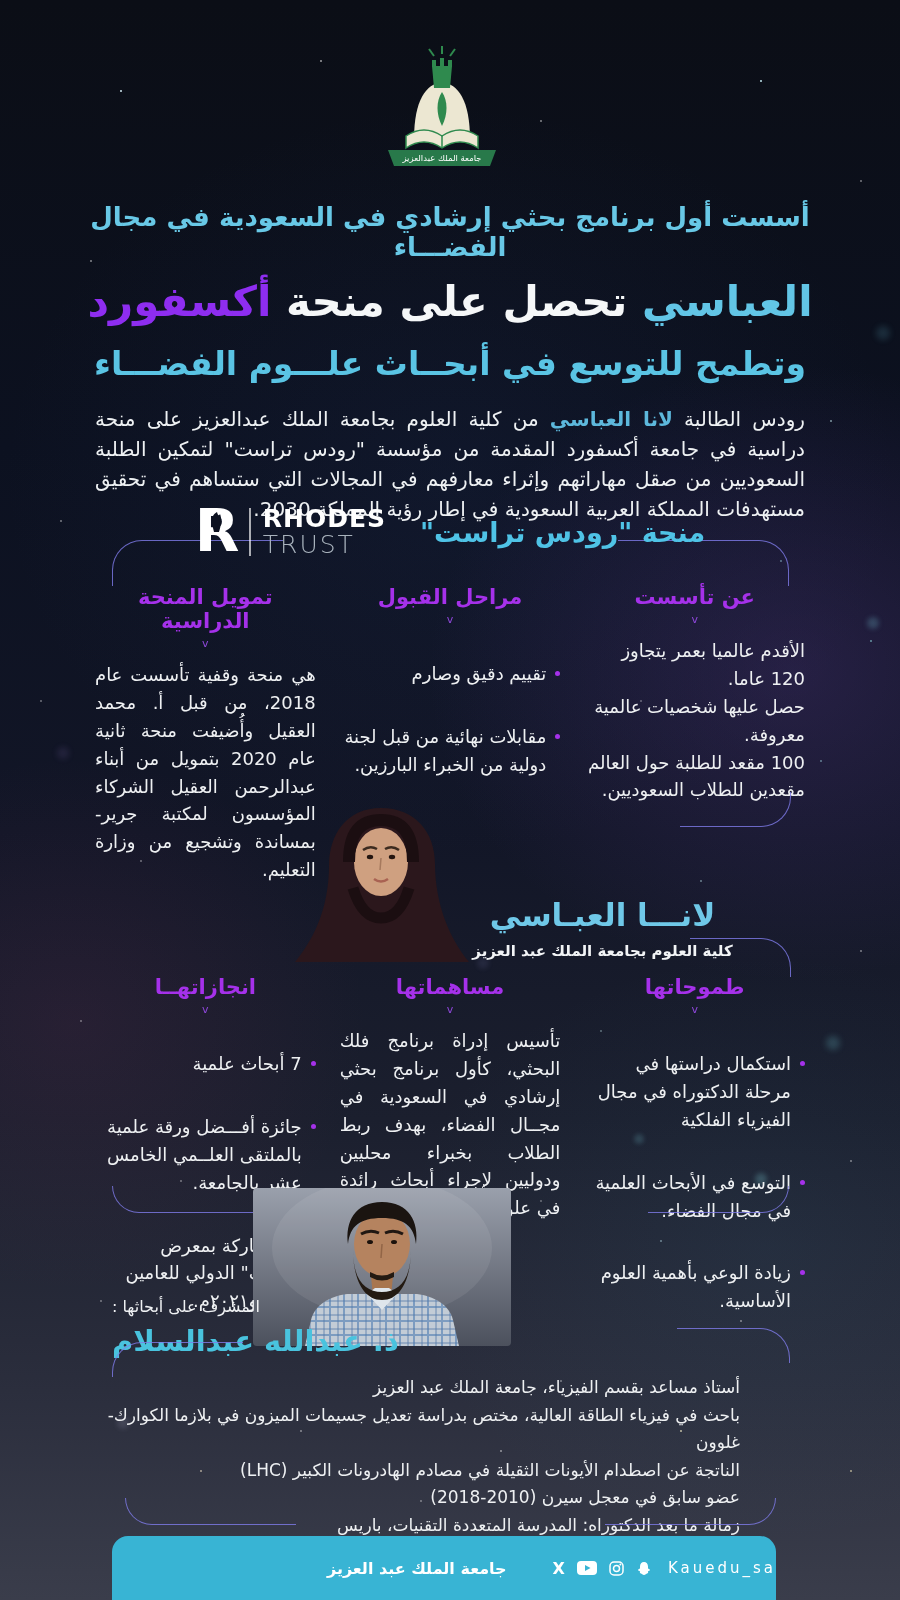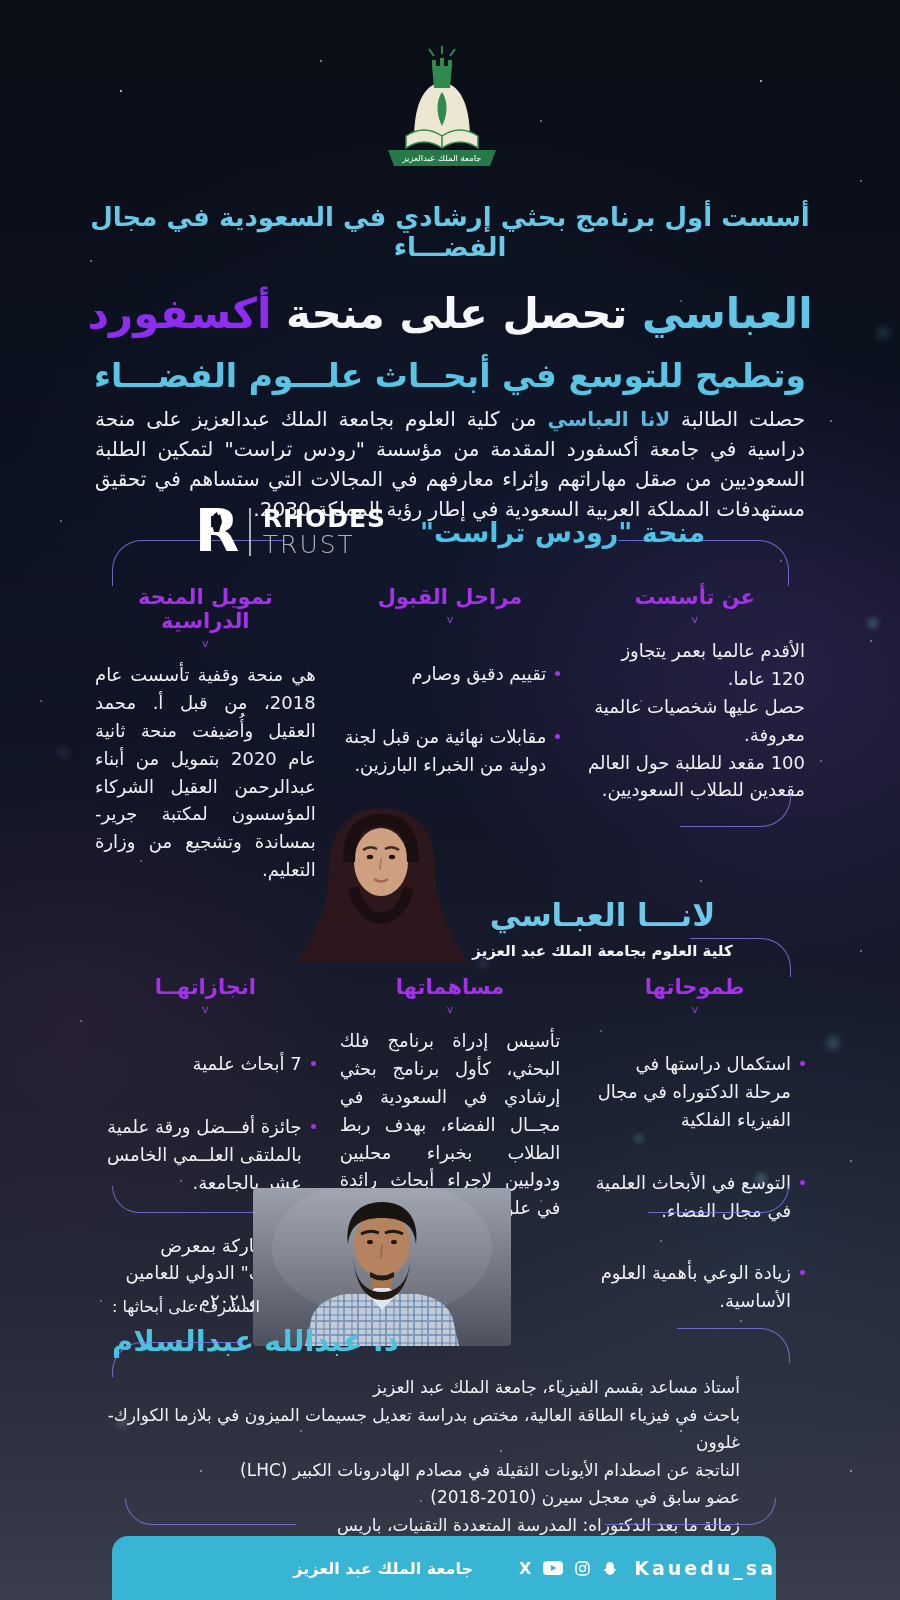--- a/index.html
+++ b/index.html
@@ -34,21 +34,21 @@
   
   .corner{position:absolute;border:0 solid rgba(128,124,236,.8);pointer-events:none;}
   .c-tl{border-top-width:1.5px;border-left-width:1.5px;border-top-left-radius:30px;}
   .c-tr{border-top-width:1.5px;border-right-width:1.5px;border-top-right-radius:30px;}
   .c-bl{border-bottom-width:1.5px;border-left-width:1.5px;border-bottom-left-radius:30px;}
   .c-br{border-bottom-width:1.5px;border-right-width:1.5px;border-bottom-right-radius:30px;}
 
   .logo{position:absolute;left:384px;top:44px;width:116px;height:126px;}
 
   .headline{position:absolute;left:50px;right:50px;top:202px;text-align:center;}
-  .h-line1{font-size:26px;font-weight:700;color:#68c8e6;margin-bottom:28px;}
+  .h-line1{font-size:26px;font-weight:700;color:#68c8e6;margin-bottom:16px;}
   .h-line2{font-size:42px;font-weight:700;margin-bottom:18px;line-height:1.15;}
   .h-line2 .cy{color:#62c5e6;} .h-line2 .wh{color:#f5f7f8;} .h-line2 .pu{color:#8e2df0;}
   .h-line3{font-size:33px;font-weight:700;color:#5ac4e4;}
 
   .intro{position:absolute;left:95px;right:95px;top:384px;font-size:20px;line-height:1.5;
     color:#eef1f3;text-align:justify;}
   .intro .hl{color:#5db8dc;font-weight:700;}
 
   .s1-header{position:absolute;left:0;right:0;top:504px;display:flex;justify-content:center;align-items:center;gap:34px;}
   .s1-title{font-size:27px;font-weight:700;color:#4fc3e6;}
@@ -83,21 +83,21 @@
   .super-name{font-size:29px;font-weight:700;color:#49c3de;}
 
   .bio{position:absolute;left:102px;right:160px;top:1374px;text-align:right;font-size:17px;line-height:1.62;color:#eef0f2;}
 
   .footer{position:absolute;left:112px;right:124px;top:1536px;height:64px;background:#38b4d4;
     border-radius:16px 16px 0 0;display:flex;align-items:center;}
   .footer-inner{display:flex;direction:ltr;align-items:center;gap:46px;}
   .f-univ{font-size:16px;font-weight:700;color:#ffffff;direction:rtl;}
   .f-social{display:flex;align-items:center;gap:12px;}
   .f-x{font-size:16px;font-weight:700;color:#fff;font-family:"DejaVu Sans",sans-serif;}
-  .f-handle{font-size:19px;font-weight:700;color:#fff;letter-spacing:3px;margin-left:4px;}
+  .f-handle{font-size:15px;font-weight:400;color:#fff;letter-spacing:3px;margin-left:4px;}
 </style>
 </head>
 <body>
 
 <div class="poster">
   <div class="nebula"></div>
   <div class="stars"></div>
   <div class="glows"></div>
 
   <div class="logo">
@@ -119,21 +119,21 @@
       <text x="58" y="117" text-anchor="middle" font-size="8.5" fill="#ffffff">جامعة الملك عبدالعزيز</text>
     </svg>
   </div>
 
   <div class="headline">
     <div class="h-line1">أسست أول برنامج بحثي إرشادي في السعودية في مجال الفضـــاء</div>
     <div class="h-line2"><span class="cy">العباسي</span><span class="wh"> تحصل على منحة </span><span class="pu">أكسفورد</span></div>
     <div class="h-line3">وتطمح للتوسع في أبحــاث علـــوم الفضـــاء</div>
   </div>
 
-  <p class="intro"><span>حصلت الطالبة </span><span class="hl">لانا العباسي</span><span> من كلية العلوم بجامعة الملك عبدالعزيز على منحة دراسية في جامعة أكسفورد المقدمة من مؤسسة "رودس تراست" لتمكين الطلبة السعوديين من صقل مهاراتهم وإثراء معارفهم في المجالات التي ستساهم في تحقيق مستهدفات المملكة العربية السعودية في إطار رؤية المملكة 2030.</span></p>
+  <p class="intro"><span>رودس الطالبة </span><span class="hl">لانا العباسي</span><span> من كلية العلوم بجامعة الملك عبدالعزيز على منحة دراسية في جامعة أكسفورد المقدمة من مؤسسة "رودس تراست" لتمكين الطلبة السعوديين من صقل مهاراتهم وإثراء معارفهم في المجالات التي ستساهم في تحقيق مستهدفات المملكة العربية السعودية في إطار رؤية المملكة 2030.</span></p>
 
   <div class="corner c-tl" style="left:112px;top:540px;width:170px;height:45px;"></div>
   <div class="corner c-tr" style="left:618px;top:540px;width:170px;height:45px;"></div>
 
   <div class="s1-header">
     <div class="s1-title">منحة "رودس تراست"</div>
     <div class="brand">
       <div class="brand-r">
         <span class="r-letter">R</span>
         <svg class="falcon" width="14" height="22" viewBox="0 0 14 22">

